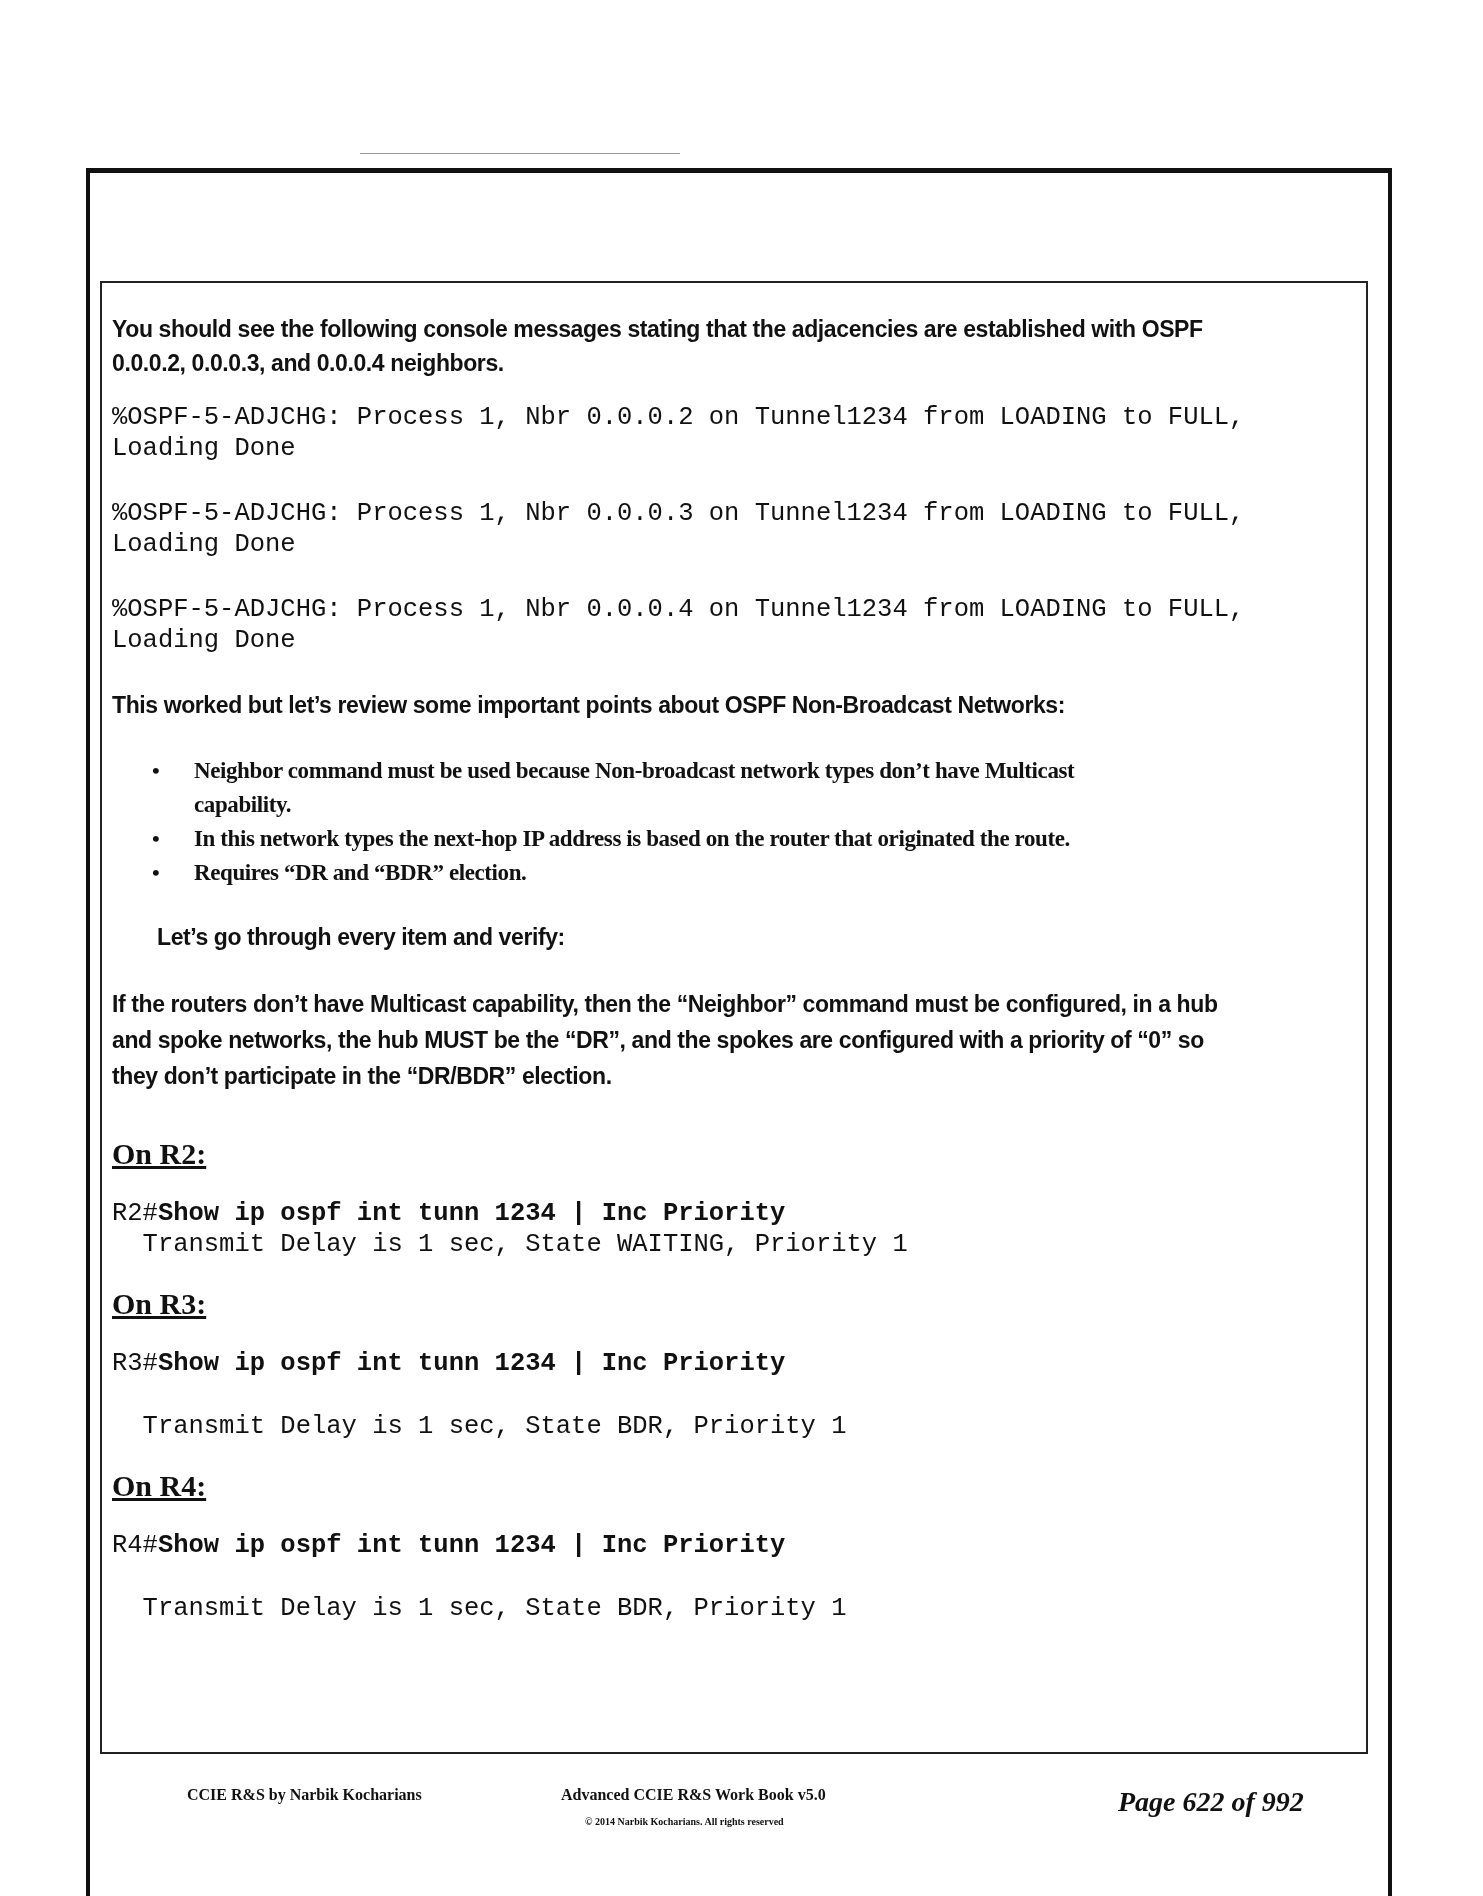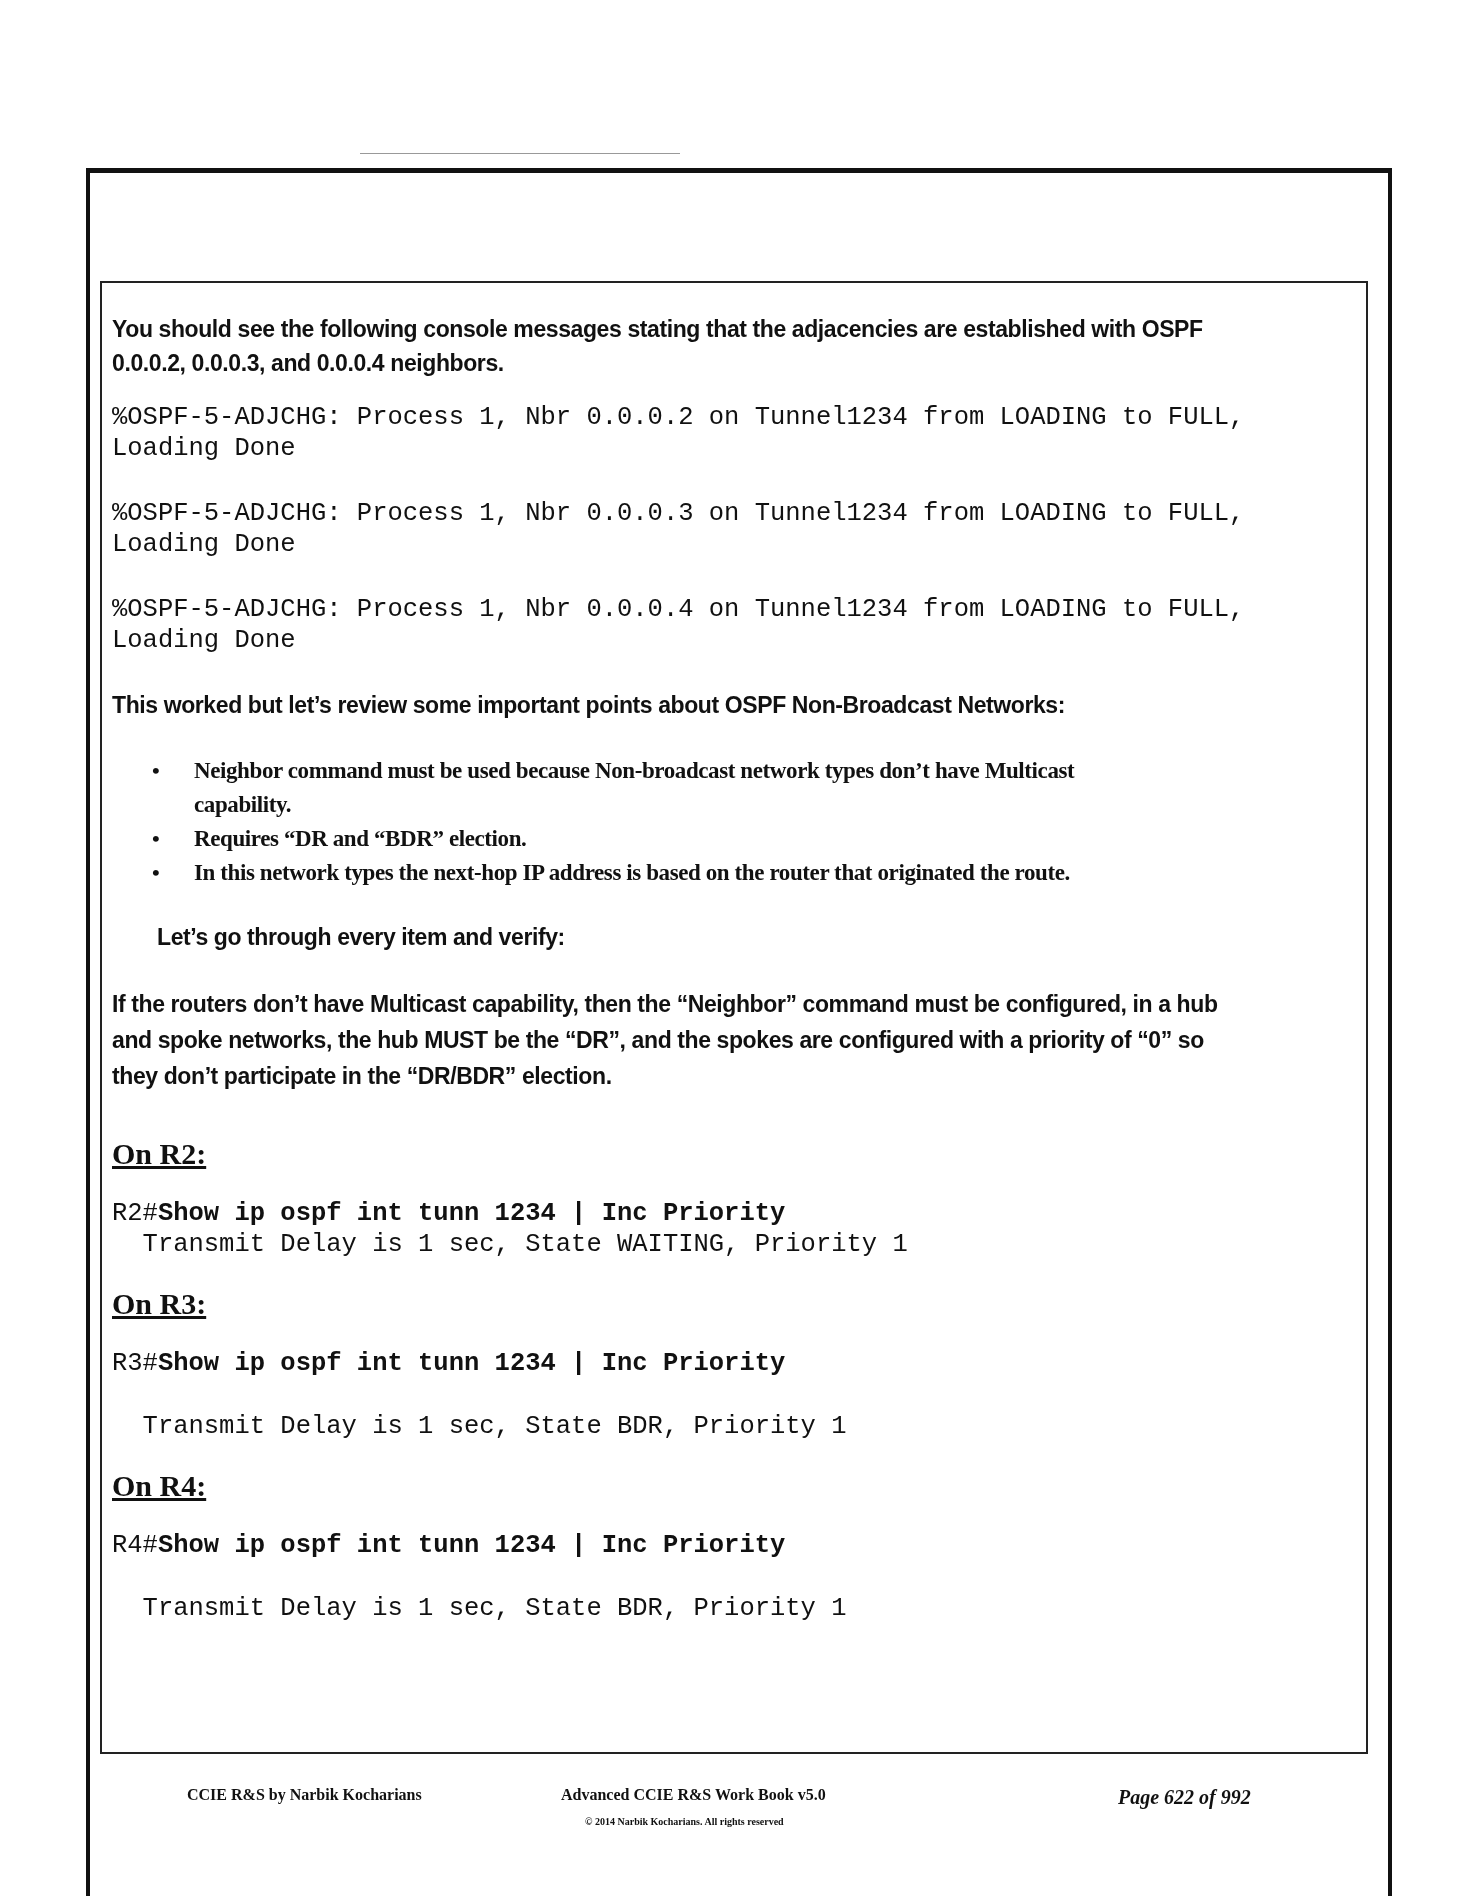--- a/index.html
+++ b/index.html
@@ -21,21 +21,21 @@
   .para { margin: 0; }
   .log-block { margin: 0; }
   ul.bullets { margin: 0; padding-left: 82px; list-style: none; }
   ul.bullets li { position: relative; line-height: 34px; font-family: Liberation Serif, serif; }
   ul.bullets li::before { content: "\2022"; position: absolute; left: -42px; top: 0; font-size: 22px; }
   .heading { font-family: "Liberation Serif", "DejaVu Serif", serif; font-weight: bold; font-size: 30px; text-decoration: underline; line-height: 40px; margin: 0; }
   .footer { position: absolute; top: 1786px; left: 0; width: 1483px; font-family: "Liberation Serif", "DejaVu Serif", serif; font-weight: bold; }
   .footer .author { position: absolute; left: 187px; top: 0; font-size: 16px; }
   .footer .book { position: absolute; left: 561px; top: 0; font-size: 16px; }
   .footer .copy { position: absolute; left: 585px; top: 30px; font-size: 10px; }
-  .footer .page { position: absolute; left: 1118px; top: 0; font-size: 20px; font-style: italic; }
+  .footer .page { position: absolute; left: 1118px; top: 0; font-size: 28px; font-style: italic; }
 </style>
 </head>
 <body>
 
 <div class="scan-speck" style="left:360px;top:153px;width:320px;"></div>
 
 <div class="outer-frame"></div>
 <div class="inner-box"></div>
 
 <div class="content">
@@ -51,22 +51,22 @@
   <div class="log-block mono" style="margin-top:34px;"><span>%OSPF-5-ADJCHG: Process 1, Nbr 0.0.0.3 on Tunnel1234 from LOADING to FULL,</span>
 <span>Loading Done</span></div>
 
   <div class="log-block mono" style="margin-top:34px;"><span>%OSPF-5-ADJCHG: Process 1, Nbr 0.0.0.4 on Tunnel1234 from LOADING to FULL,</span>
 <span>Loading Done</span></div>
 
   <p class="para sans" style="margin-top:32px;">This worked but let’s review some important points about OSPF Non-Broadcast Networks:</p>
 
   <ul class="bullets sans" style="margin-top:32px;">
     <li><span>Neighbor command must be used because Non-broadcast network types don’t have Multicast</span><br><span>capability.</span></li>
+    <li><span>In this network types the next-hop IP address is based on the router that originated the route.</span></li>
     <li><span>Requires “DR and “BDR” election.</span></li>
-    <li><span>In this network types the next-hop IP address is based on the router that originated the route.</span></li>
   </ul>
 
   <p class="para sans" style="margin-top:30px;margin-left:45px;">Let’s go through every item and verify:</p>
 
   <p class="para sans" style="margin-top:32px; line-height:36px;">
     <span>If the routers don’t have Multicast capability, then the “Neighbor” command must be configured, in a hub</span><br>
     <span>and spoke networks, the hub MUST be the “DR”, and the spokes are configured with a priority of “0” so</span><br>
     <span>they don’t participate in the “DR/BDR” election.</span>
   </p>
 

